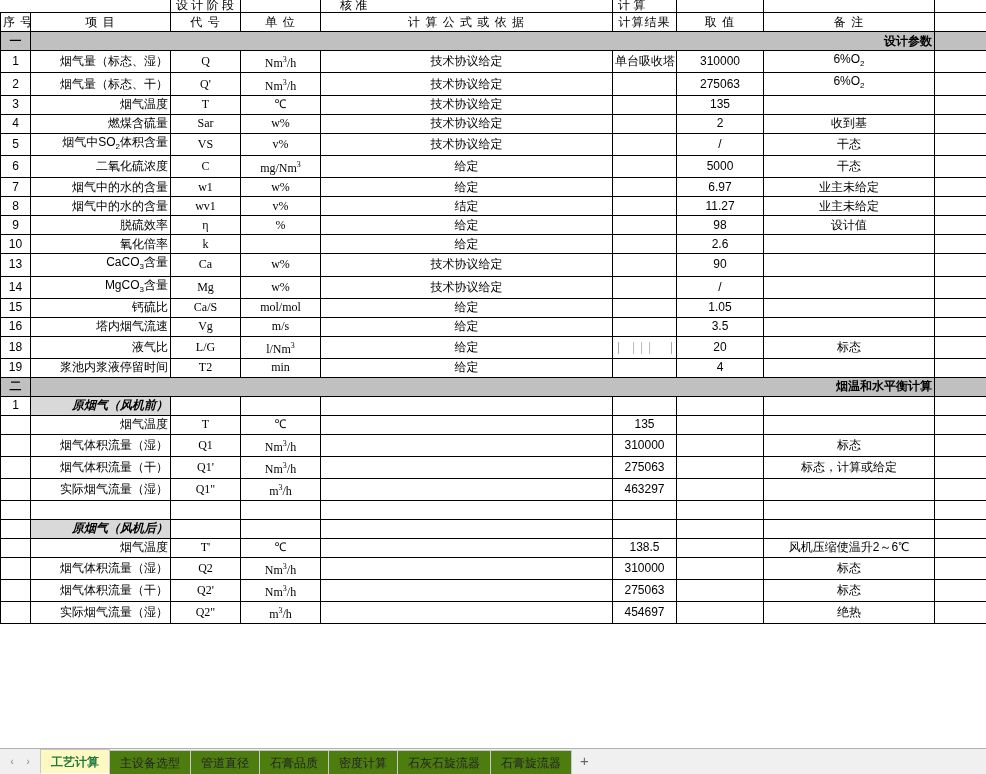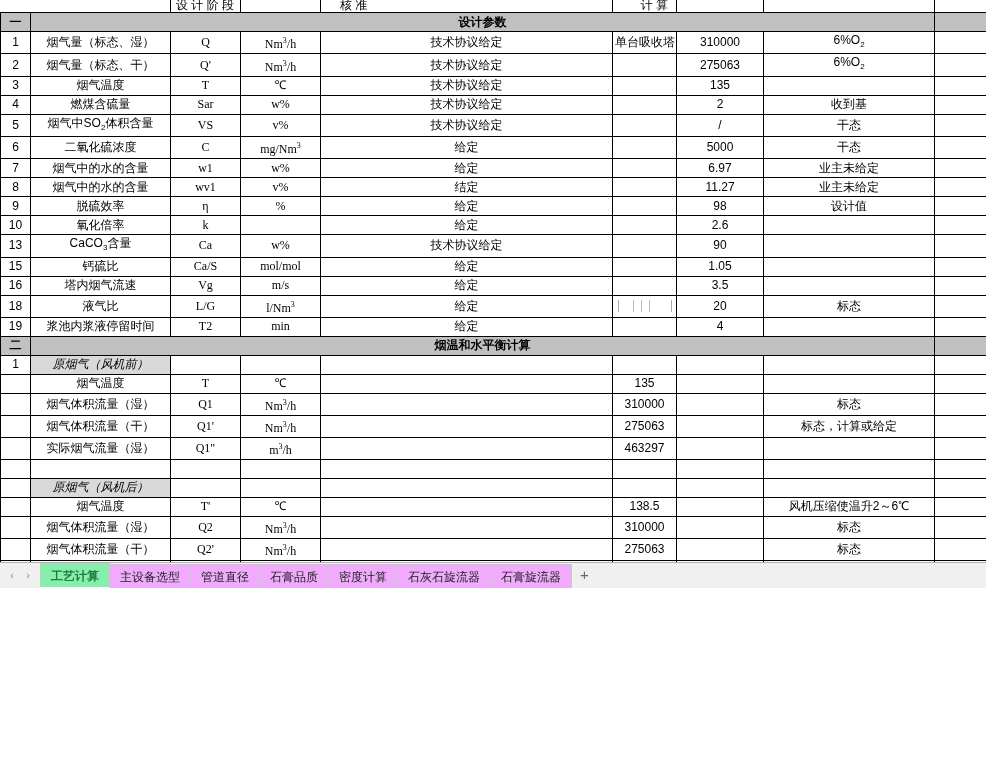--- a/index.html
+++ b/index.html
@@ -6,57 +6,57 @@
   html, body {
     margin: 0; padding: 0;
     width: 986px; height: 774px;
     background: #ffffff;
     font-family: "Liberation Sans", sans-serif;
     overflow: hidden;
   }
   #sheet {
     position: relative;
     width: 986px;
-    height: 588px;
+    height: 774px;
     background: #ffffff;
   }
   table.grid {
     border-collapse: collapse;
     table-layout: fixed;
     width: 986px;
     font-size: 12px;
     color: #000;
   }
   table.grid td {
     border: 1px solid #000;
     height: 19px;
     padding: 0 2px;
     overflow: hidden;
     white-space: nowrap;
     vertical-align: middle;
     line-height: 17px;
   }
   td.c { text-align: center; }
-  td.l { text-align: center; }
+  td.l { text-align: right; }
   
   .serif { font-family: "Liberation Serif", serif; }
   .hdrrow td {
     text-align: center;
     font-family: "Liberation Sans", sans-serif;
     letter-spacing: 1px;
   }
   .sectionband td {
     background: #c0c0c0;
     font-weight: bold;
   }
   .sectionband td.secnum { text-align: center; }
   .subband td.subttl {
     background: #d9d9d9;
     font-style: italic;
-    font-weight: normal;
+    font-weight: bold;
   }
   .sup { font-size: 8px; vertical-align: super; }
   .sub { font-size: 8px; vertical-align: sub; }
   .noborder-cell { border: none; }
   
   #tophdr {
     position: absolute;
     top: 0; left: 0;
     width: 986px; height: 12px;
     overflow: hidden;
@@ -84,29 +84,29 @@
     display: inline-block;
     width: 16px;
     text-align: center;
     font-size: 11px;
     line-height: 25px;
   }
   .tab {
     height: 24px;
     line-height: 24px;
     padding: 0 10px;
-    background: #f0abfc;
+    background: #4d7c0f;
     border: 1px solid #c8c8c8;
     border-bottom: none;
     margin-right: -1px;
     color: #222;
     white-space: nowrap;
   }
   .tab.active {
-    background: #86efac;
+    background: #fef9c3;
     color: #1f7a3d;
     font-weight: bold;
     border-bottom: 1px solid #ffffff;
     height: 25px;
     line-height: 25px;
   }
   .tabplus {
     padding: 0 9px;
     height: 24px;
     line-height: 22px;
@@ -154,38 +154,49 @@
   <div id="tophdr">
     <div class="vline" style="left:170px;"></div>
     <div class="vline" style="left:240px;"></div>
     <div class="vline" style="left:320px;"></div>
     <div class="vline" style="left:612px;"></div>
     <div class="vline" style="left:676px;"></div>
     <div class="vline" style="left:763px;"></div>
     <div class="vline" style="left:934px;"></div>
     <div class="cutline" style="left:176px; top:0; width:62px;">设 计 阶 段</div>
     <div class="cutline" style="left:340px; top:0; width:60px;">核 准</div>
-    <div class="cutline" style="left:618px; top:0; width:50px;text-align:right;">计 算</div>
+    <div class="cutline" style="left:618px; top:0; width:50px;">计 算</div>
     <div class="cutline" style="left:682px; top:12px; width:50px;">日 期</div>
   </div>
 
   <div style="position:absolute; top:12px; left:0; width:986px;">
     <table class="grid">
       <colgroup>
         <col style="width:30px">
         <col style="width:140px">
         <col style="width:70px">
         <col style="width:80px">
         <col style="width:292px">
         <col style="width:64px">
         <col style="width:87px">
         <col style="width:171px">
         <col style="width:52px">
       </colgroup>
       <tbody id="tbody">
+          <tr class="hdrrow">
+            <td class="c">序  号</td>
+            <td class="c">项            目</td>
+            <td class="c">代  号</td>
+            <td class="c">单  位</td>
+            <td class="c">计 算 公 式 或 依 据</td>
+            <td class="c">计算结果</td>
+            <td class="c">取  值</td>
+            <td class="c">备      注</td>
+            <td class="noborder-cell"></td>
+          </tr>
           <tr class="sectionband">
             <td class="secnum">一</td>
             <td class="l" colspan="7">设计参数</td>
             <td class="noborder-cell"></td>
           </tr>
           <tr>
             <td class="c">1</td>
             <td class="l">烟气量（标态、湿）</td>
             <td class="c serif">Q</td>
             <td class="c serif">Nm<span class="sup">3</span>/h</td>
@@ -295,20 +306,31 @@
             <td class="noborder-cell"></td>
           </tr>
           <tr>
             <td class="c">13</td>
             <td class="l">CaCO<span class="sub">3</span>含量</td>
             <td class="c serif">Ca</td>
             <td class="c serif">w%</td>
             <td class="c">技术协议给定</td>
             <td class="c"></td>
             <td class="c">90</td>
+            <td class="c"></td>
+            <td class="noborder-cell"></td>
+          </tr>
+          <tr>
+            <td class="c">14</td>
+            <td class="l">MgCO<span class="sub">3</span>含量</td>
+            <td class="c serif">Mg</td>
+            <td class="c serif">w%</td>
+            <td class="c">技术协议给定</td>
+            <td class="c"></td>
+            <td class="c">/</td>
             <td class="c"></td>
             <td class="noborder-cell"></td>
           </tr>
           <tr>
             <td class="c">15</td>
             <td class="l">钙硫比</td>
             <td class="c serif">Ca/S</td>
             <td class="c serif">mol/mol</td>
             <td class="c">给定</td>
             <td class="c"></td>

